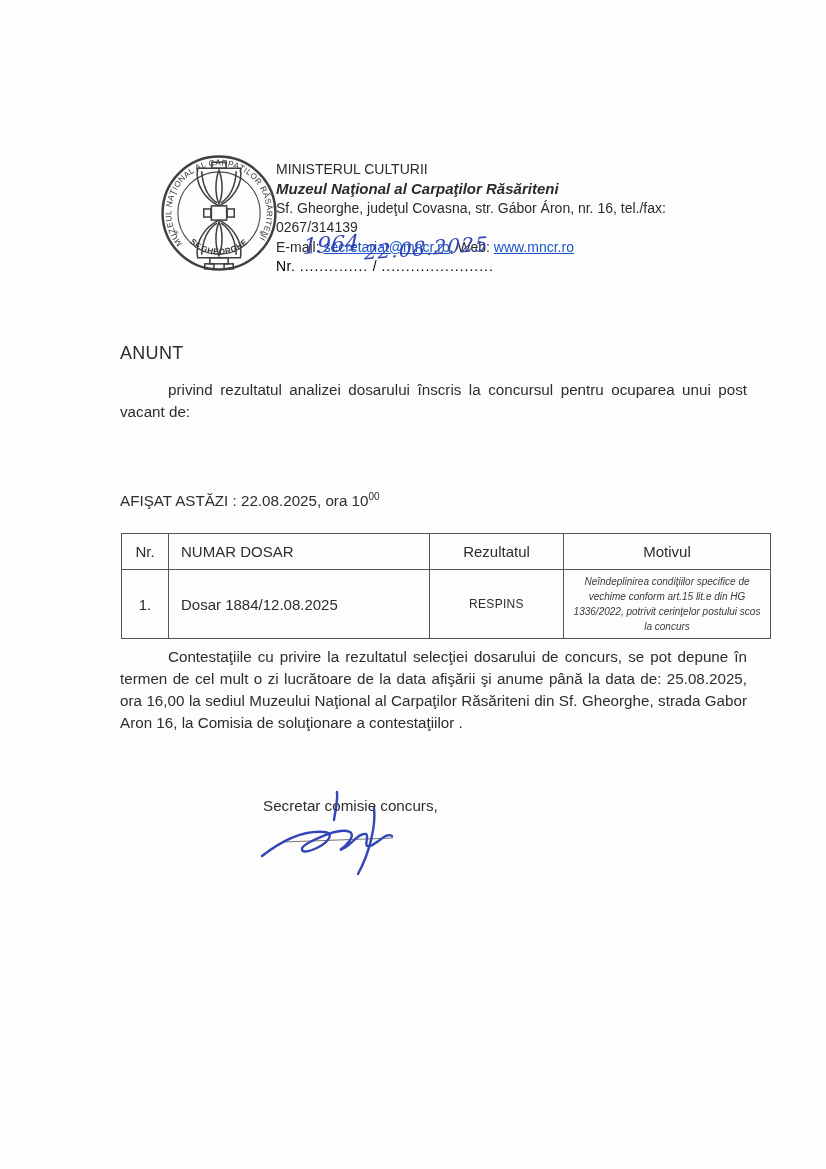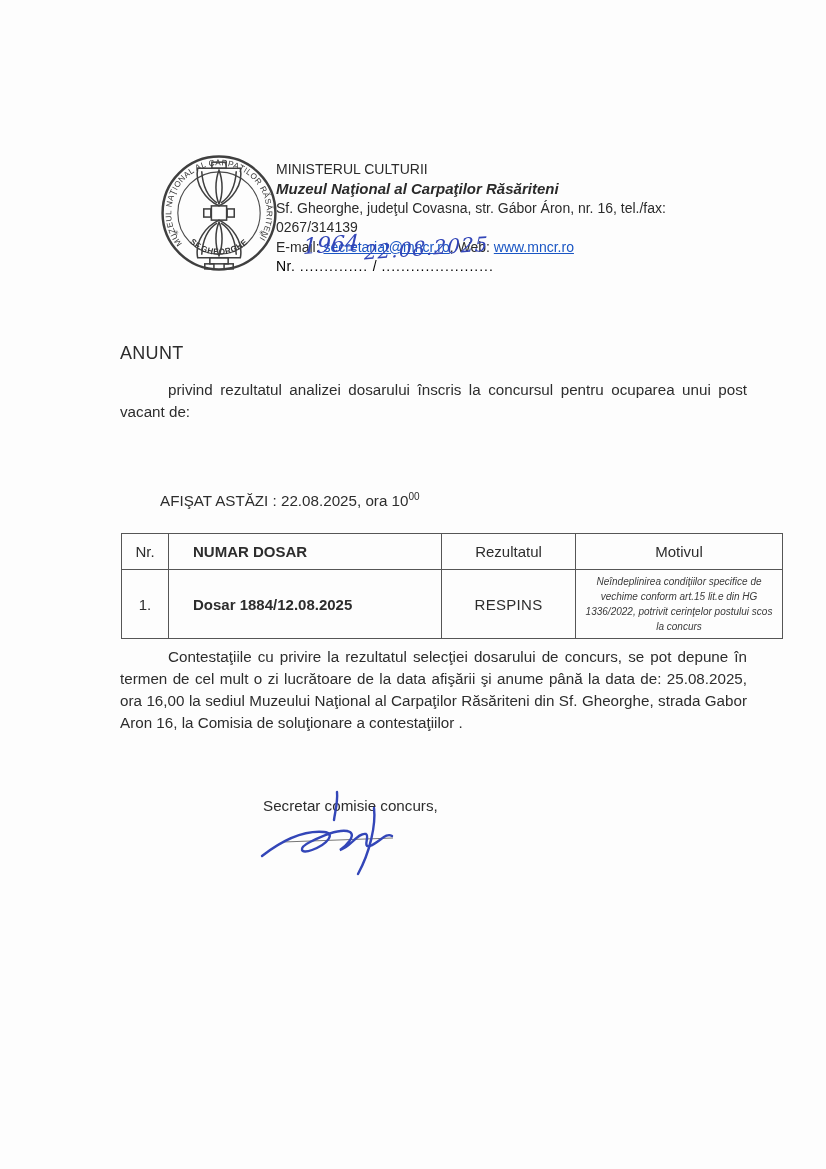--- a/index.html
+++ b/index.html
@@ -29,37 +29,37 @@
   .ink-date{left:364px;top:236px;font-size:20px;letter-spacing:1px;}
   
   .title{
     position:absolute;left:120px;top:343px;width:627px;
     text-align:left;font-weight:normal;font-size:18px;letter-spacing:.3px;
   }
   .para{position:absolute;left:120px;width:627px;font-size:15.2px;line-height:22px;text-align:justify;}
   .p-intro{top:379px;text-indent:48px;}
   .p-position{top:438px;}
   .p-position b{letter-spacing:.2px;}
-  .p-afisat{top:486px;text-align:left;margin-left:40px;}
+  .p-afisat{top:486px;text-align:left;}
   .p-afisat sup{font-size:10px;}
   .p-contest{top:646px;text-indent:48px;}
   
   .doc-table{
     position:absolute;left:121px;top:533px;
     border-collapse:collapse;table-layout:fixed;width:626px;
     font-size:15px;color:#2d2d2d;
   }
   .doc-table td{border:1.5px solid #565656;background:#fdfdfd;}
   .doc-table .h{height:33px;vertical-align:middle;}
   .doc-table .r{height:62px;vertical-align:middle;}
   .c-nr{width:44px;text-align:center;}
-  .c-dosar{width:247px;text-align:left;padding-left:24px;font-weight:bold;}
+  .c-dosar{width:247px;text-align:left;padding-left:12px;}
   .c-rez{width:131px;text-align:center;}
   .c-motiv{width:204px;text-align:center;}
-  .rez-val{font-size:15px;letter-spacing:.3px;}
+  .rez-val{font-size:12px;letter-spacing:.3px;}
   .motiv-val{
     font-style:italic;font-size:10px;line-height:15px;
     padding:3px 5px;color:#3a3a3a;
   }
   
   .sig-label{position:absolute;left:263px;top:797px;font-size:15.2px;}
   .sig-wrap{position:absolute;left:240px;top:780px;width:210px;height:110px;pointer-events:none;}
 </style>
 </head>
 <body>

